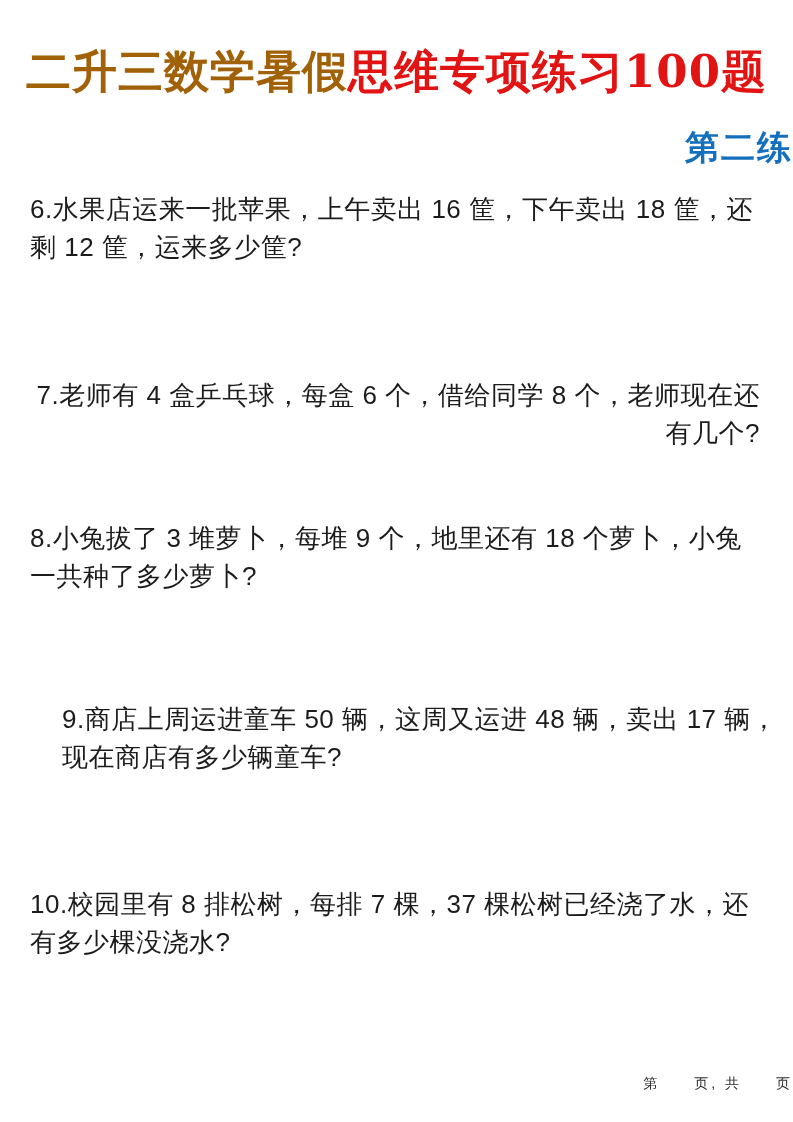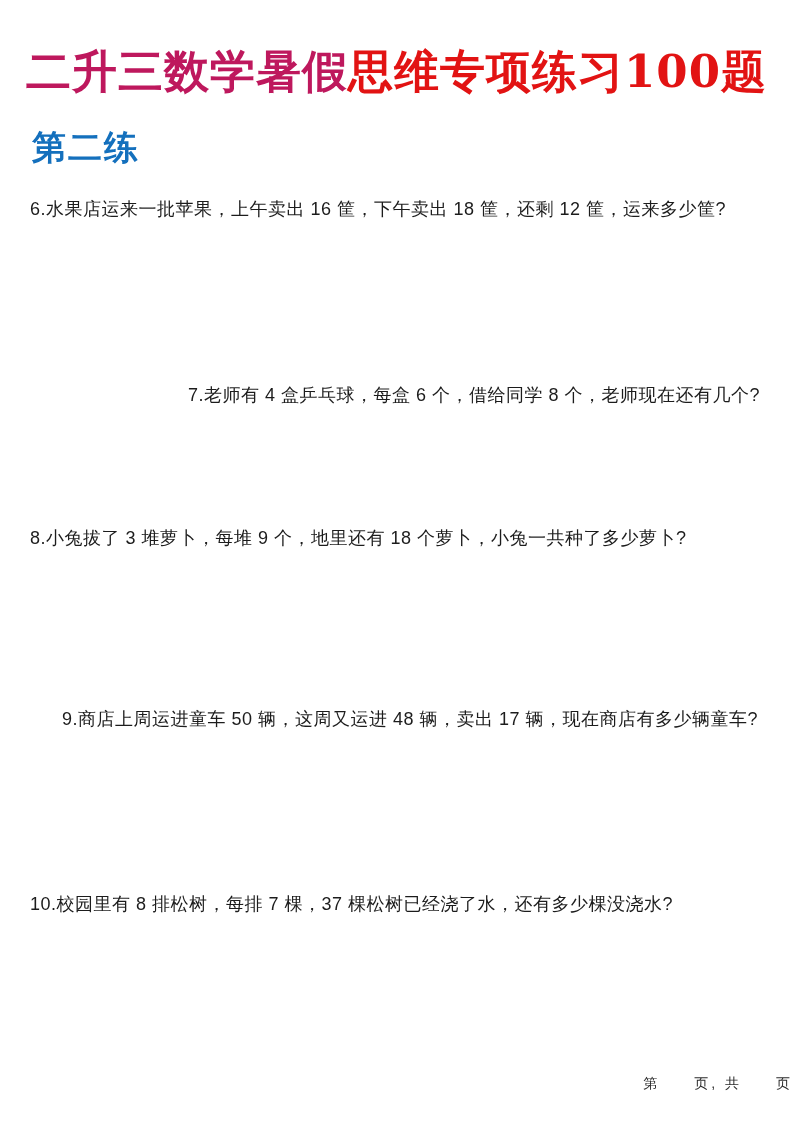--- a/index.html
+++ b/index.html
@@ -22,41 +22,41 @@
     left: 0;
     right: 0;
     text-align: center;
     font-family: "DejaVu Serif", serif;
     font-weight: bold;
     font-size: 45px;
     line-height: 72px;
     letter-spacing: 1px;
     white-space: nowrap;
   }
-  .doc-title .title-black { color: #be185d; }
+  .doc-title .title-black { color: #a16207; }
   .doc-title .title-red   { color: #e21313; }
   .doc-subtitle {
     position: absolute;
     top: 124px;
     left: 0;
     right: 0;
-    text-align: left;
+    text-align: right;
     font-family: "DejaVu Serif", serif;
     font-weight: bold;
     font-size: 34px;
     line-height: 46px;
     color: #1470bd;
     letter-spacing: 2px;
     padding-left: 32px;
   }
   .question {
     position: absolute;
     left: 30px;
     width: 730px;
-    font-size: 18px;
+    font-size: 26px;
     line-height: 38px;
     letter-spacing: 0.5px;
     color: #1c1c1c;
     text-align: left;
   }
   .q6  { top: 190px; }
   .q7  { top: 376px; text-align: right; }
   .q8  { top: 519px; }
   .q9  { top: 700px; margin-left: 32px; }
   .q10 { top: 885px; }

